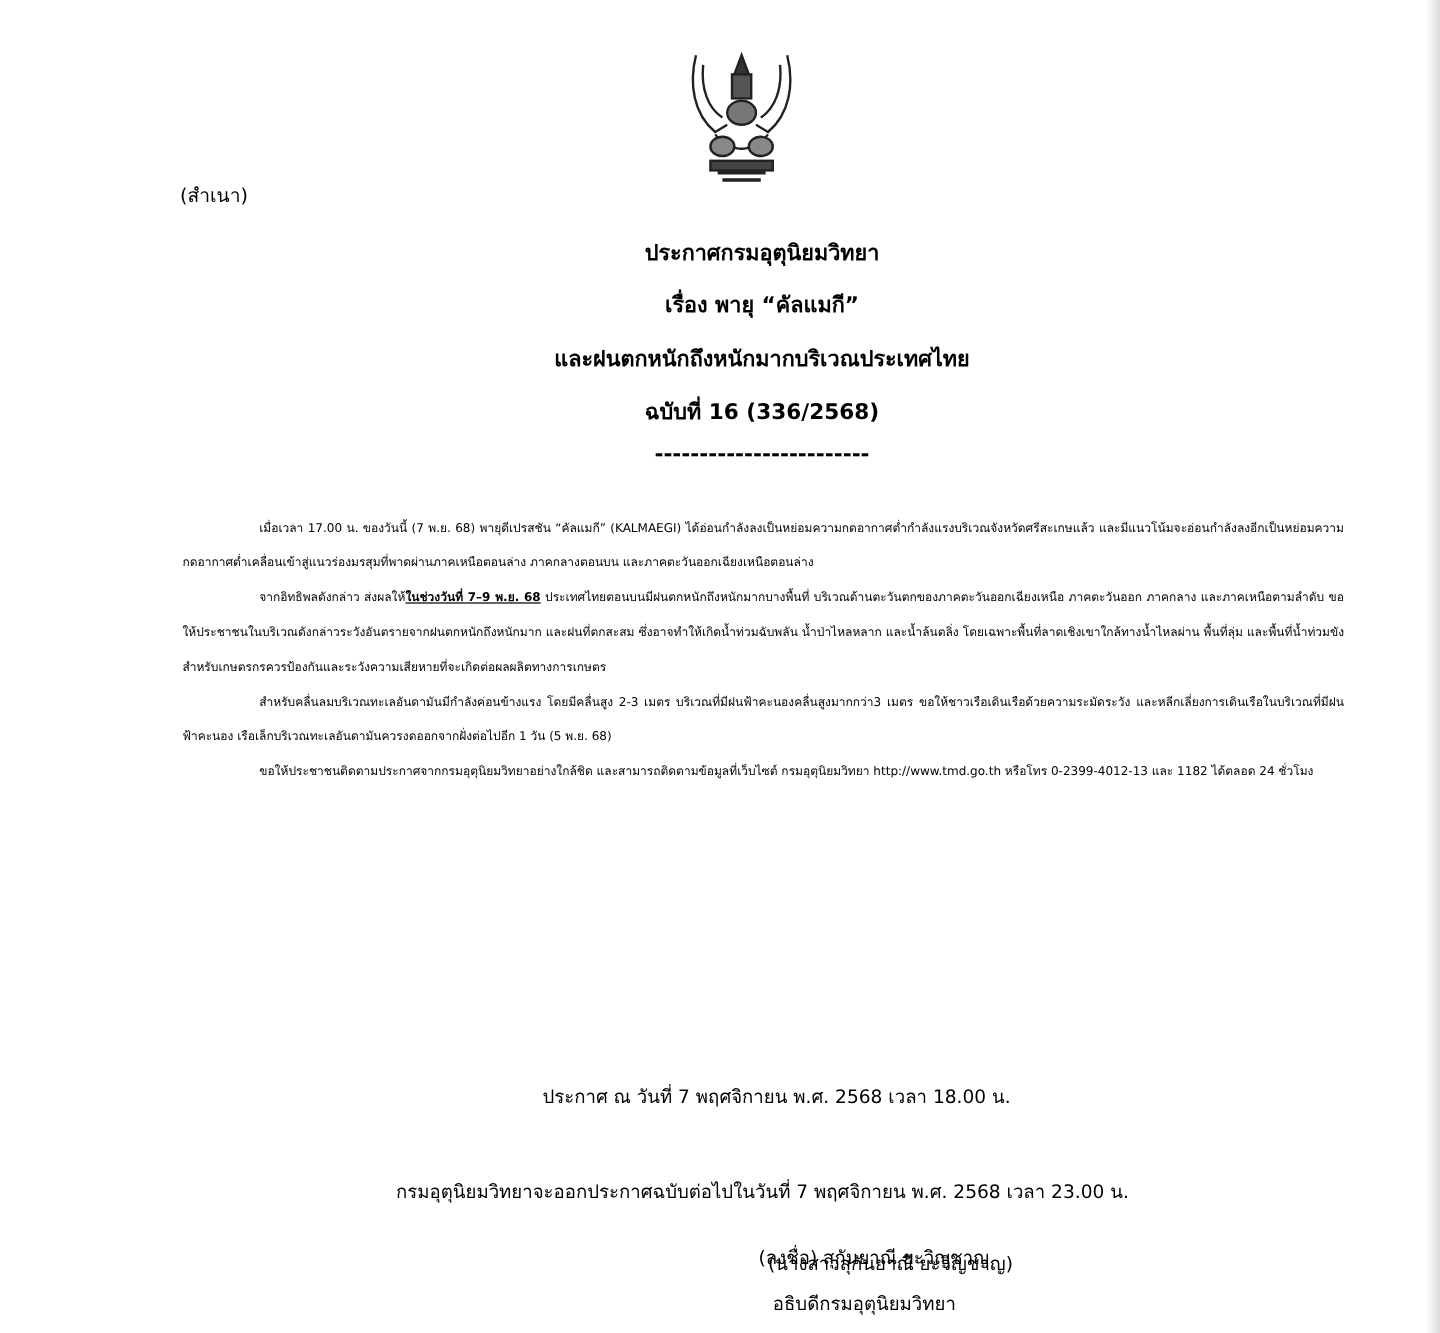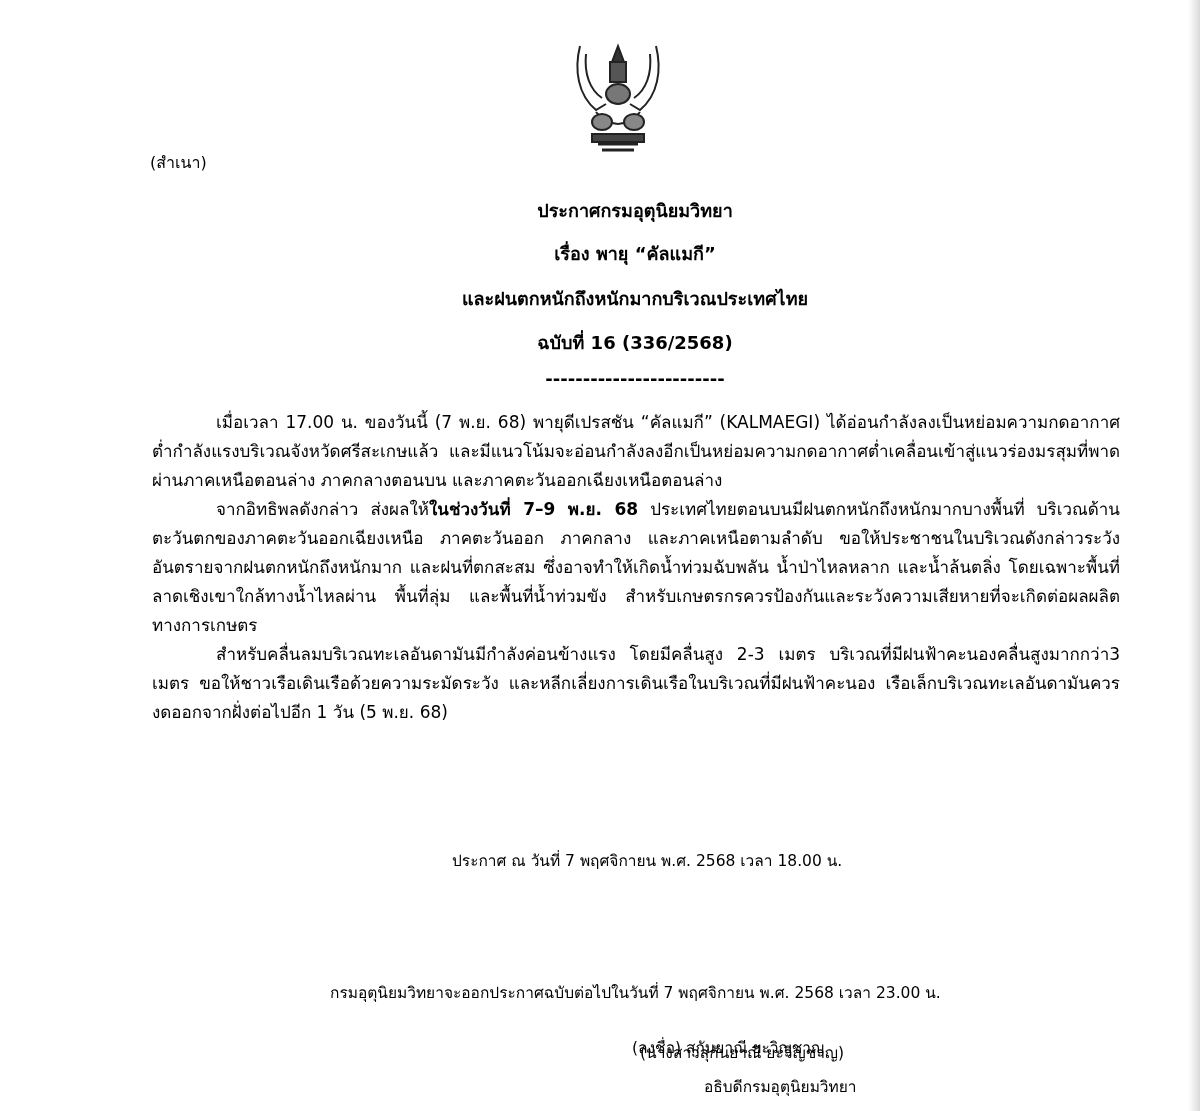--- a/index.html
+++ b/index.html
@@ -22,31 +22,31 @@
     .heading {
       position: absolute; left: 0; width: 1270px; text-align: center;
       font-weight: bold; font-size: 18px;
     }
     .h1 { top: 196px; }
     .h2 { top: 239px; }
     .h3 { top: 284px; }
     .h4 { top: 328px; }
     .h5 { top: 368px; letter-spacing: 0px; }
     .body-text {
-      position: absolute; left: 152px; top: 408px; width: 968px;
-      font-size: 17px; line-height: 29px; text-align: justify;
+      position: absolute; left: 152px; top: 426px; width: 968px;
+      font-size: 10px; line-height: 29px; text-align: justify;
     }
     .body-text p { margin: 0; text-indent: 64px; }
-    .body-text b { font-weight: bold; }
+    .body-text b { font-weight: bold; text-decoration: underline; }
     .footer-line { position: absolute; font-size: 15.5px; white-space: nowrap; }
-    .f1 { left: 452px; top: 848px; }
+    .f1 { left: 452px; top: 901px; }
     .f2 { left: 330px; top: 980px; }
     .sig1 { left: 632px; top: 1035px; }
     .sig2 { left: 640px; top: 1040px; }
-    .sig3 { left: 704px; top: 1074px; }
+    .sig3 { left: 644px; top: 1074px; }
   </style>
 </head>
 <body>
 
 <div class="right-edge"></div>
 
 <svg class="emblem" viewBox="0 0 92 122">
   <g fill="none" stroke="#222" stroke-width="2">
     <path d="M8 6 C2 30 6 55 24 70 L34 64"></path>
     <path d="M84 6 C90 30 86 55 68 70 L58 64"></path>
@@ -68,20 +68,21 @@
 <div class="heading h1">ประกาศกรมอุตุนิยมวิทยา</div>
 <div class="heading h2">เรื่อง พายุ “คัลแมกี”</div>
 <div class="heading h3">และฝนตกหนักถึงหนักมากบริเวณประเทศไทย</div>
 <div class="heading h4">ฉบับที่ 16 (336/2568)</div>
 <div class="heading h5">------------------------</div>
 
 <div class="body-text">
   <p>เมื่อเวลา 17.00 น. ของวันนี้ (7 พ.ย. 68) พายุดีเปรสชัน “คัลแมกี” (KALMAEGI) ได้อ่อนกำลังลงเป็นหย่อมความกดอากาศต่ำกำลังแรงบริเวณจังหวัดศรีสะเกษแล้ว และมีแนวโน้มจะอ่อนกำลังลงอีกเป็นหย่อมความกดอากาศต่ำเคลื่อนเข้าสู่แนวร่องมรสุมที่พาดผ่านภาคเหนือตอนล่าง ภาคกลางตอนบน และภาคตะวันออกเฉียงเหนือตอนล่าง</p>
   <p><span>จากอิทธิพลดังกล่าว ส่งผลให้</span><b>ในช่วงวันที่ 7–9 พ.ย. 68</b><span> ประเทศไทยตอนบนมีฝนตกหนักถึงหนักมากบางพื้นที่ บริเวณด้านตะวันตกของภาคตะวันออกเฉียงเหนือ ภาคตะวันออก ภาคกลาง และภาคเหนือตามลำดับ ขอให้ประชาชนในบริเวณดังกล่าวระวังอันตรายจากฝนตกหนักถึงหนักมาก และฝนที่ตกสะสม ซึ่งอาจทำให้เกิดน้ำท่วมฉับพลัน น้ำป่าไหลหลาก และน้ำล้นตลิ่ง โดยเฉพาะพื้นที่ลาดเชิงเขาใกล้ทางน้ำไหลผ่าน พื้นที่ลุ่ม และพื้นที่น้ำท่วมขัง สำหรับเกษตรกรควรป้องกันและระวังความเสียหายที่จะเกิดต่อผลผลิตทางการเกษตร</span></p>
   <p>สำหรับคลื่นลมบริเวณทะเลอันดามันมีกำลังค่อนข้างแรง โดยมีคลื่นสูง 2-3 เมตร บริเวณที่มีฝนฟ้าคะนองคลื่นสูงมากกว่า3 เมตร ขอให้ชาวเรือเดินเรือด้วยความระมัดระวัง และหลีกเลี่ยงการเดินเรือในบริเวณที่มีฝนฟ้าคะนอง เรือเล็กบริเวณทะเลอันดามันควรงดออกจากฝั่งต่อไปอีก 1 วัน (5 พ.ย. 68)</p>
+  <p>ขอให้ประชาชนติดตามประกาศจากกรมอุตุนิยมวิทยาอย่างใกล้ชิด และสามารถติดตามข้อมูลที่เว็บไซต์ กรมอุตุนิยมวิทยา http://www.tmd.go.th หรือโทร 0-2399-4012-13 และ 1182 ได้ตลอด 24 ชั่วโมง</p>
 </div>
 
 <div class="footer-line f1">ประกาศ ณ วันที่ 7 พฤศจิกายน พ.ศ. 2568 เวลา 18.00 น.</div>
 <div class="footer-line f2">กรมอุตุนิยมวิทยาจะออกประกาศฉบับต่อไปในวันที่ 7 พฤศจิกายน พ.ศ. 2568 เวลา 23.00 น.</div>
 
 <div class="footer-line sig1">(ลงชื่อ) สุกันยาณี ยะวิญชาญ</div>
 <div class="footer-line sig2">(นางสาวสุกันยาณี ยะวิญชาญ)</div>
 <div class="footer-line sig3">อธิบดีกรมอุตุนิยมวิทยา</div>
 
 </body></html>

